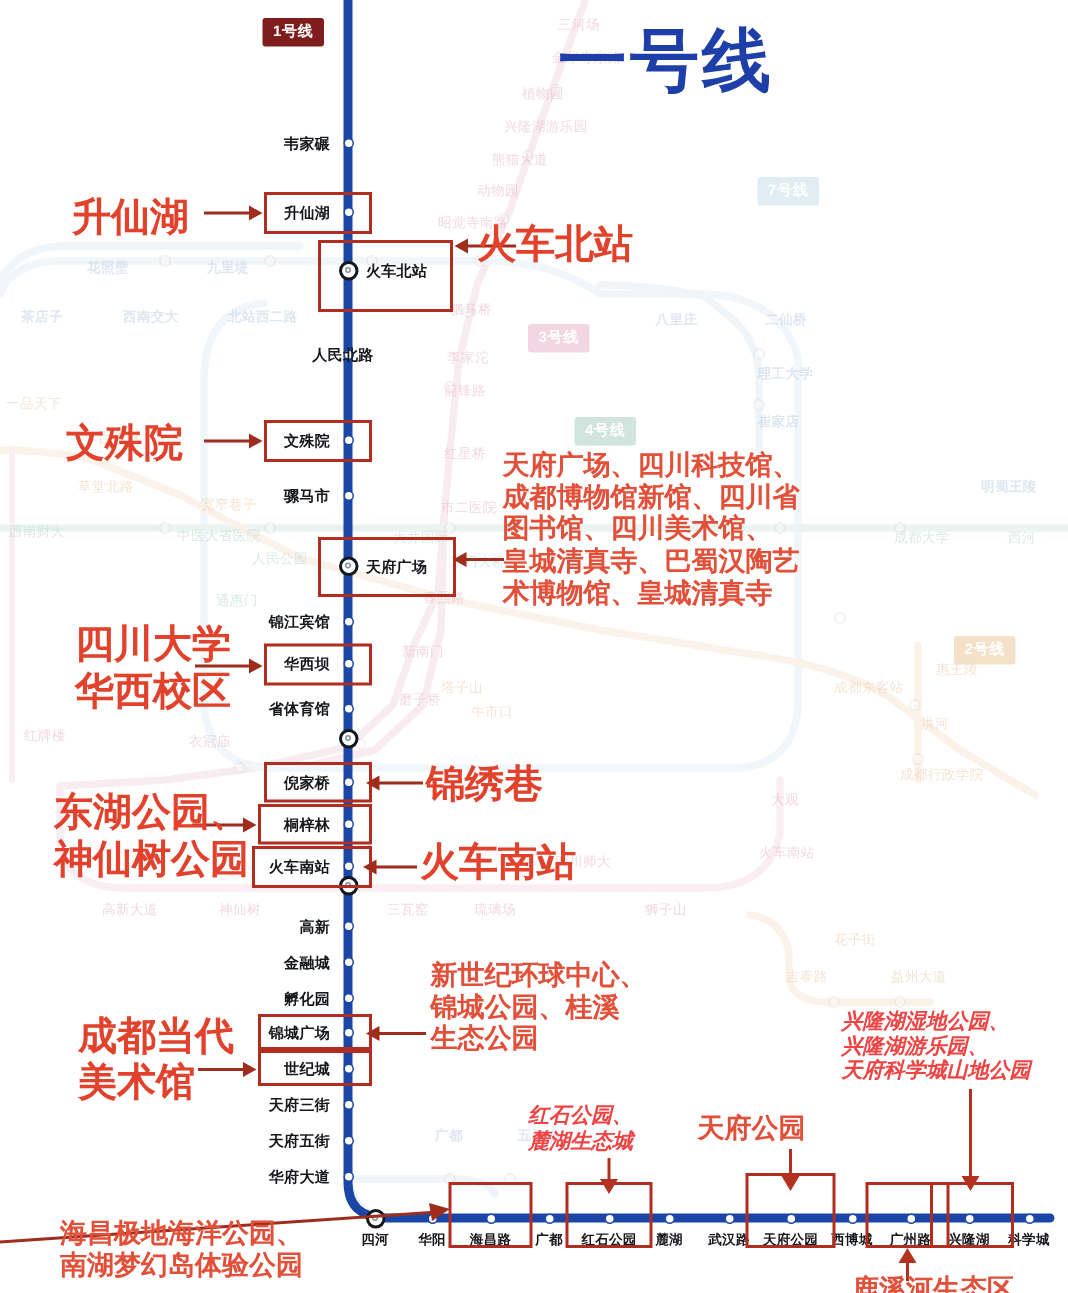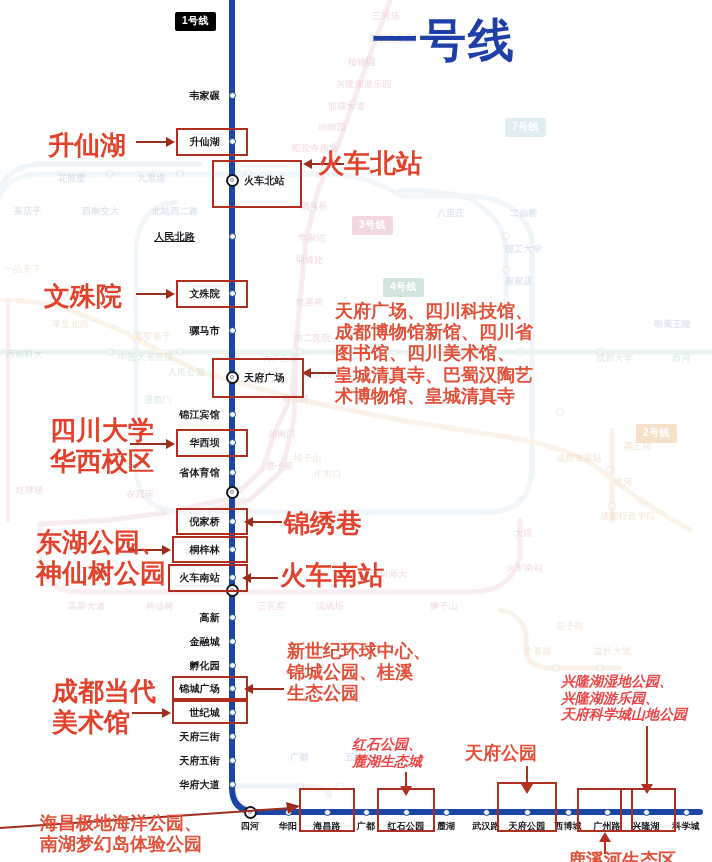--- a/index.html
+++ b/index.html
@@ -33,21 +33,21 @@
   .linechip{
     position:absolute;
     font-size:10px;
     font-weight:bold;
     color:#fff;
     padding:2px 7px 3px 7px;
     border-radius:2px;
     white-space:nowrap;
     letter-spacing:.5px;
   }
-  .chip-1{background:#000000;opacity:1;}
+  .chip-1{background:#7f1d1d;opacity:1;}
   .chip-2{background:#f0cfa8;opacity:.62;color:#fff;}
   .chip-3{background:#ecc2d4;opacity:.66;color:#fff;}
   .chip-4{background:#bed9cf;opacity:.7;color:#fff;}
   .chip-7{background:#d6e7ee;opacity:.75;color:#fff;}
 
   
   .bigtitle{
     position:absolute;
     font-size:46px;
     font-weight:900;
@@ -259,21 +259,21 @@
   </svg>
 
   <div id="line1-layer">
       <div class="dot" style="left: 228.5px; top: 91.5px;"></div>
       <div class="st" style="right: 492px; text-align: right; top: 89px;">韦家碾</div>
       <div class="dot" style="left: 228.5px; top: 137.5px;"></div>
       <div class="st" style="right: 492px; text-align: right; top: 135px;">升仙湖</div>
       <div class="xfer" style="left: 225.5px; top: 173.5px;"></div>
       <div class="st" style="left: 244px; top: 174px;">火车北站</div>
       <div class="dot" style="left: 228.5px; top: 232.5px;"></div>
-      <div class="st" style="right: 517px; text-align: right; top: 230px; text-decoration: underline;">人民北路</div>
+      <div class="st" style="right: 463px; text-align: right; top: 230px;">人民北路</div>
       <div class="dot" style="left: 228.5px; top: 289.5px;"></div>
       <div class="st" style="right: 492px; text-align: right; top: 287px;">文殊院</div>
       <div class="dot" style="left: 228.5px; top: 326.5px;"></div>
       <div class="st" style="right: 492px; text-align: left; top: 324px;">骡马市</div>
       <div class="xfer" style="left: 225.5px; top: 370.5px;"></div>
       <div class="st" style="left: 244px; top: 371px;">天府广场</div>
       <div class="dot" style="left: 228.5px; top: 410.5px;"></div>
       <div class="st" style="right: 492px; text-align: right; top: 408px;">锦江宾馆</div>
       <div class="dot" style="left: 228.5px; top: 438.5px;"></div>
       <div class="st" style="right: 492px; text-align: right; top: 436px;">华西坝</div>

